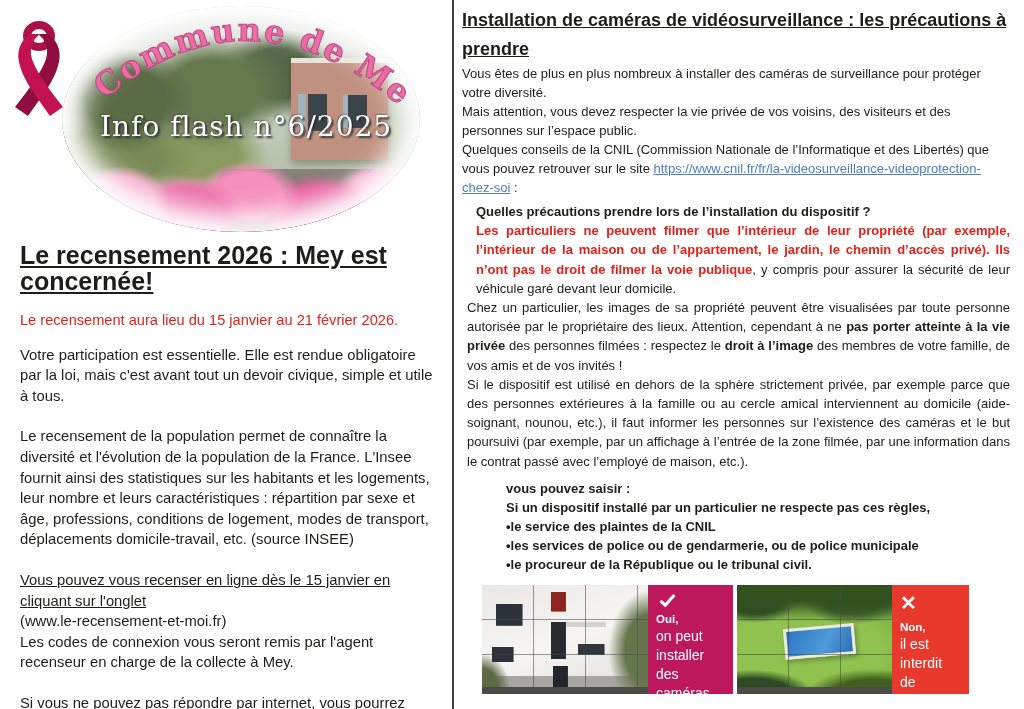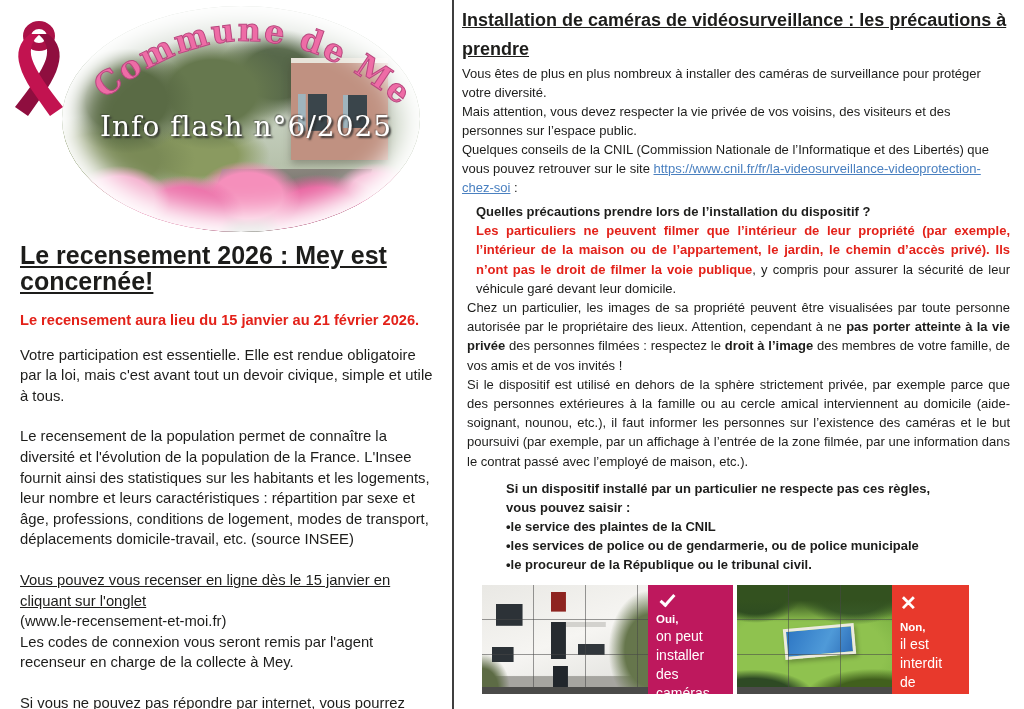--- a/index.html
+++ b/index.html
@@ -34,21 +34,21 @@
     radial-gradient(60px 40px at 88% 82%,#f2a3c6 0 45%,rgba(242,163,198,0) 70%)}
   .oval .vignette{position:absolute;inset:0;border-radius:50%;box-shadow:inset 0 0 26px 18px #fff}
   .arc-svg{position:absolute;left:58px;top:0;width:366px;height:236px}
   .arc-svg text{font-family:"DejaVu Serif",serif;font-weight:bold;font-size:32px;fill:#ee6ca6;stroke:#b8487f;stroke-width:1;letter-spacing:2px}
   .caption{position:absolute;left:100px;top:110px;font-family:"DejaVu Serif",serif;font-weight:normal;font-size:28px;color:#fff;letter-spacing:1px;white-space:nowrap;
     text-shadow:2px 2px 2px rgba(45,45,45,.9),-1px -1px 1px rgba(45,45,45,.4)}
 
   
   .left-col{position:absolute;left:20px;top:242px;width:421px;font-size:14.8px;line-height:20.6px}
   .left-col h1{font-size:25px;line-height:26px;margin:0 0 16px;text-decoration:underline}
-  .date-red{color:#e32119;font-weight:bold;margin:0 0 14px;font-size:14.6px}
+  .date-red{color:#e32119;font-weight:normal;margin:0 0 14px;font-size:14.6px}
   .left-col p{margin:0 0 20px}
   .u{text-decoration:underline}
 
   
   .right-col{position:absolute;left:462px;top:6px;width:548px;font-size:13px;line-height:19px}
   .right-col h2{font-size:18px;line-height:29px;margin:0;text-decoration:underline}
   .intro p{margin:0}
   a.cnil{color:#4a80c0;text-decoration:underline;cursor:pointer}
   .qblock{margin:5px 0 0 14px;font-weight:bold;line-height:19.2px}
   .redpara{margin:0 0 0 14px;line-height:19.2px;text-align:justify}
@@ -136,22 +136,22 @@
   <div class="intro">
     <p>Vous êtes de plus en plus nombreux à installer des caméras de surveillance pour protéger votre diversité.</p>
     <p>Mais attention, vous devez respecter la vie privée de vos voisins, des visiteurs et des personnes sur l’espace public.</p>
     <p><span>Quelques conseils de la CNIL (Commission Nationale de l’Informatique et des Libertés) que vous pouvez retrouver sur le site </span><a class="cnil">https://www.cnil.fr/fr/la-videosurveillance-videoprotection-chez-soi</a><span> :</span></p>
   </div>
   <div class="qblock">Quelles précautions prendre lors de l’installation du dispositif ?</div>
   <div class="redpara"><span class="red">Les particuliers ne peuvent filmer que l’intérieur de leur propriété (par exemple, l’intérieur de la maison ou de l’appartement, le jardin, le chemin d’accès privé). Ils n’ont pas le droit de filmer la voie publique</span><span>, y compris pour assurer la sécurité de leur véhicule garé devant leur domicile.</span></div>
   <div class="jpara"><span>Chez un particulier, les images de sa propriété peuvent être visualisées par toute personne autorisée par le propriétaire des lieux. Attention, cependant à ne </span><b>pas porter atteinte à la vie privée</b><span> des personnes filmées : respectez le </span><b>droit à l’image</b><span> des membres de votre famille, de vos amis et de vos invités !</span></div>
   <div class="jpara">Si le dispositif est utilisé en dehors de la sphère strictement privée, par exemple parce que des personnes extérieures à la famille ou au cercle amical interviennent au domicile (aide-soignant, nounou, etc.), il faut informer les personnes sur l’existence des caméras et le but poursuivi (par exemple, par un affichage à l’entrée de la zone filmée, par une information dans le contrat passé avec l’employé de maison, etc.).</div>
   <div class="complaint">
+    <p>vous pouvez saisir :</p>
     <p>Si un dispositif installé par un particulier ne respecte pas ces règles,</p>
-    <p>vous pouvez saisir :</p>
     <p>•le service des plaintes de la CNIL</p>
     <p>•les services de police ou de gendarmerie, ou de police municipale</p>
     <p>•le procureur de la République ou le tribunal civil.</p>
   </div>
 </div>
 
 <div class="figures">
   <div class="photo photo-house"></div>
   <div class="panel panel-oui">
     <div class="check"></div>

